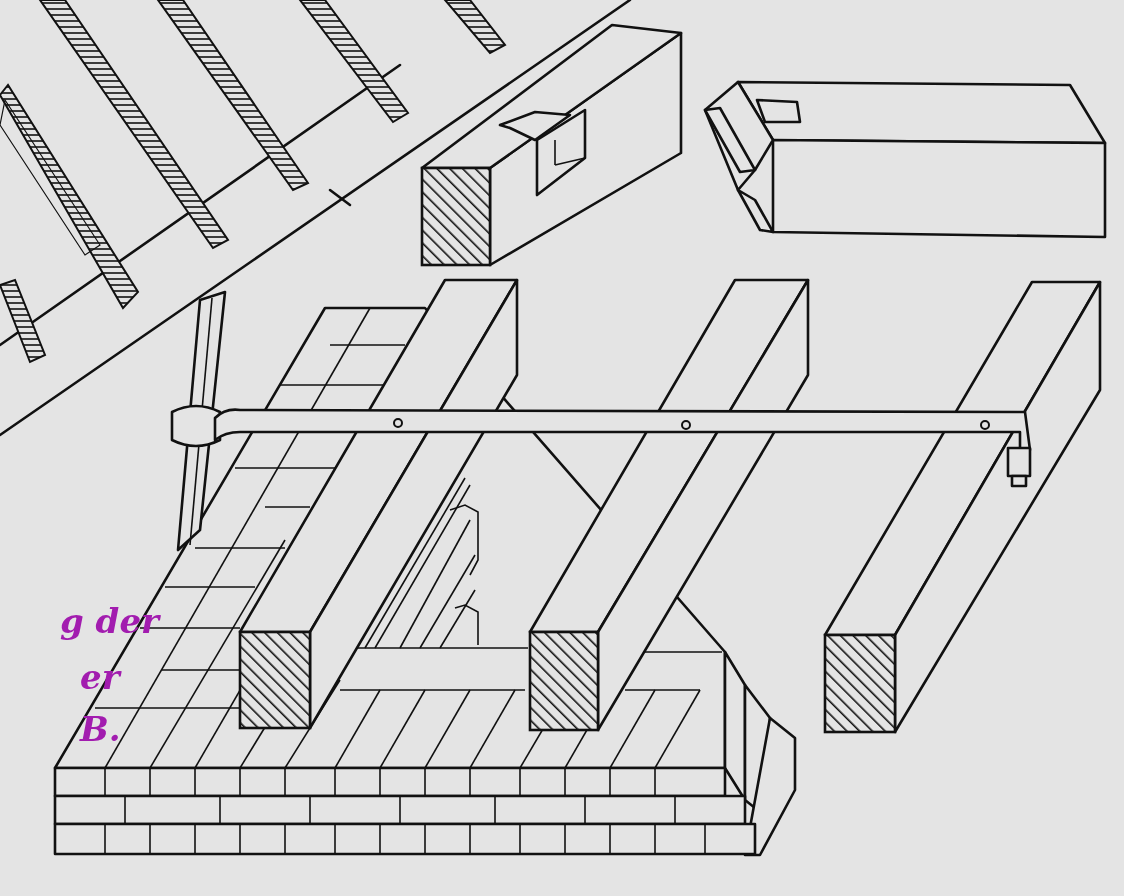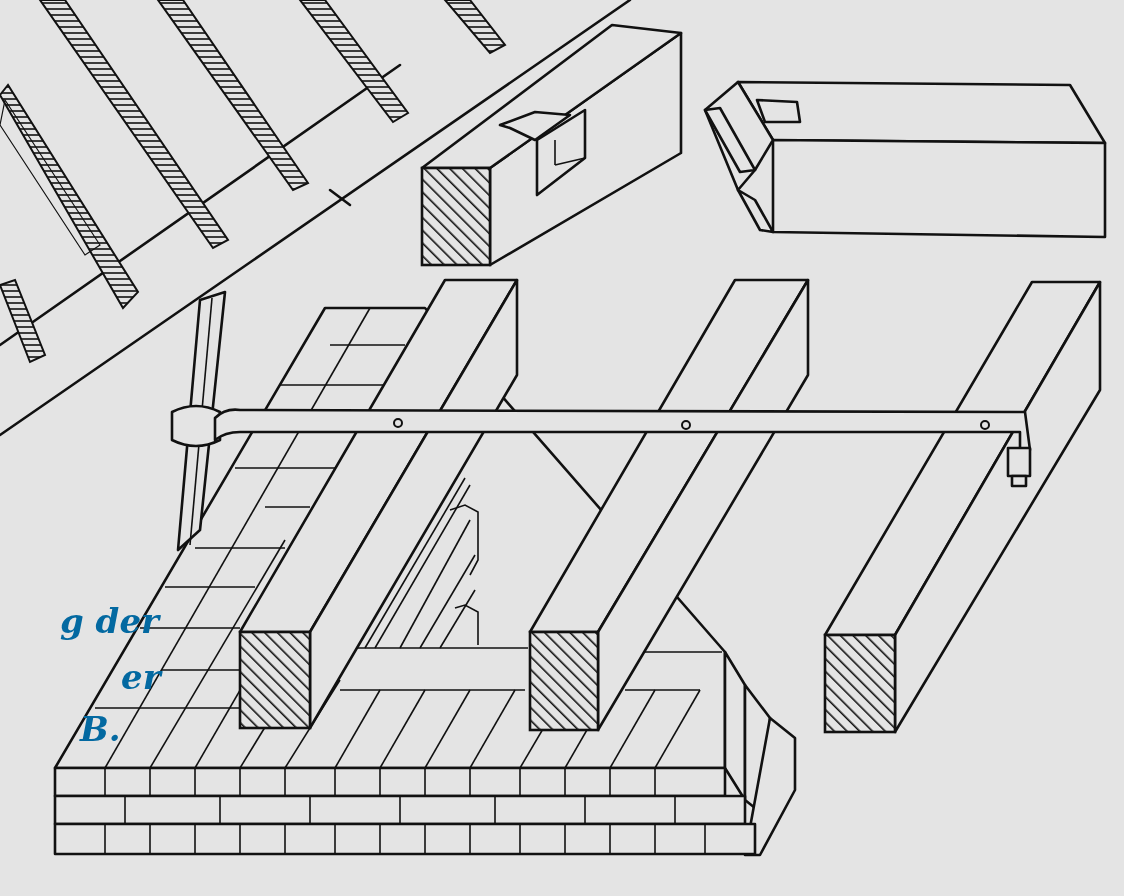--- a/index.html
+++ b/index.html
@@ -2,21 +2,21 @@
 <html><head>
 <meta charset="utf-8">
 <style>
   html,body{margin:0;padding:0;}
   body{width:1124px;height:896px;overflow:hidden;background:#e4e4e4;position:relative;}
   #canvas{position:absolute;left:0;top:0;width:1124px;height:896px;}
   .ln{stroke:#111;stroke-width:2.6;fill:none;stroke-linejoin:round;stroke-linecap:round;}
   .thin{stroke:#111;stroke-width:1.6;fill:none;}
   .fill{fill:#e4e4e4;stroke:#111;stroke-width:2.6;stroke-linejoin:round;}
   .hatch{fill:url(#hatch);stroke:#111;stroke-width:2.6;}
-  .caption{position:absolute;left:0;font-family:"DejaVu Serif",serif;font-style:italic;font-weight:bold;font-size:34px;color:#0369a1;line-height:1;white-space:nowrap;}
+  .caption{position:absolute;left:0;font-family:"DejaVu Serif",serif;font-style:italic;font-weight:bold;font-size:34px;color:#a21caf;line-height:1;white-space:nowrap;}
 </style>
 </head>
 <body>
 
 <svg id="canvas" viewBox="0 0 1124 896" xmlns="http://www.w3.org/2000/svg">
   <defs>
     <pattern id="hatch" width="9" height="9" patternUnits="userSpaceOnUse" patternTransform="rotate(-45)">
       <rect width="9" height="9" fill="#e4e4e4"></rect>
       <line x1="0" y1="0" x2="0" y2="9" stroke="#111" stroke-width="3.2"></line>
     </pattern>
@@ -182,14 +182,14 @@
     <path class="fill" d="M215,418 Q225,408 240,410 L1025,412 L1030,450 L1020,450 L1020,432 L240,432 Q225,432 215,440 Z"></path>
     <rect class="fill" x="1008" y="448" width="22" height="28"></rect>
     <rect class="fill" x="1012" y="476" width="14" height="10"></rect>
     <circle cx="398" cy="423" r="4" fill="#e4e4e4" stroke="#111" stroke-width="2"></circle>
     <circle cx="686" cy="425" r="4" fill="#e4e4e4" stroke="#111" stroke-width="2"></circle>
     <circle cx="985" cy="425" r="4" fill="#e4e4e4" stroke="#111" stroke-width="2"></circle>
   </g>
 </svg>
 
 <div class="caption" style="top:604px;left:60px;">g der</div>
-<div class="caption" style="top:660px;left:80px;margin-left:41px;">er</div>
+<div class="caption" style="top:660px;left:80px;">er</div>
 <div class="caption" style="top:712px;left:80px;">B.</div>
 
 </body></html>

